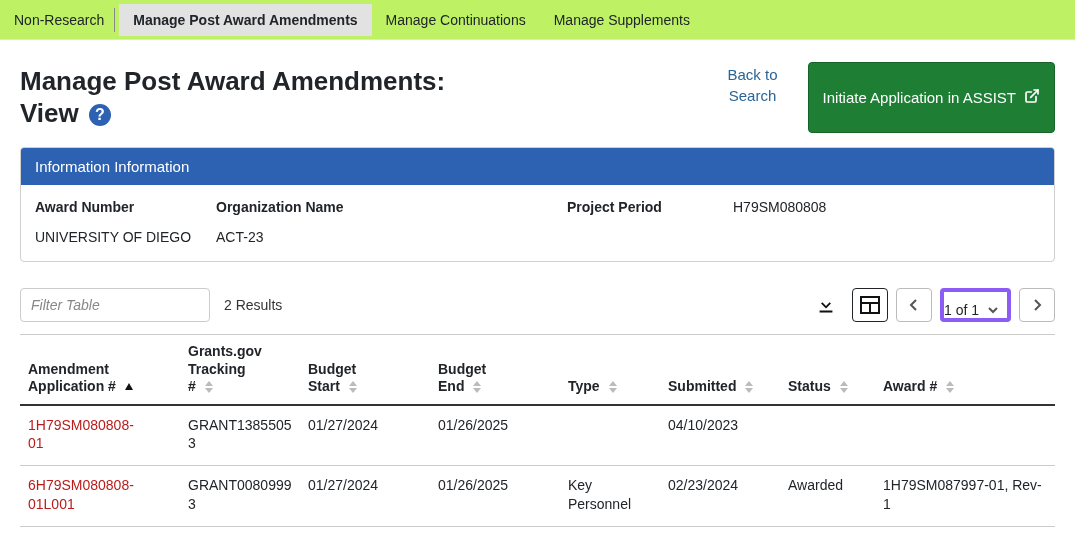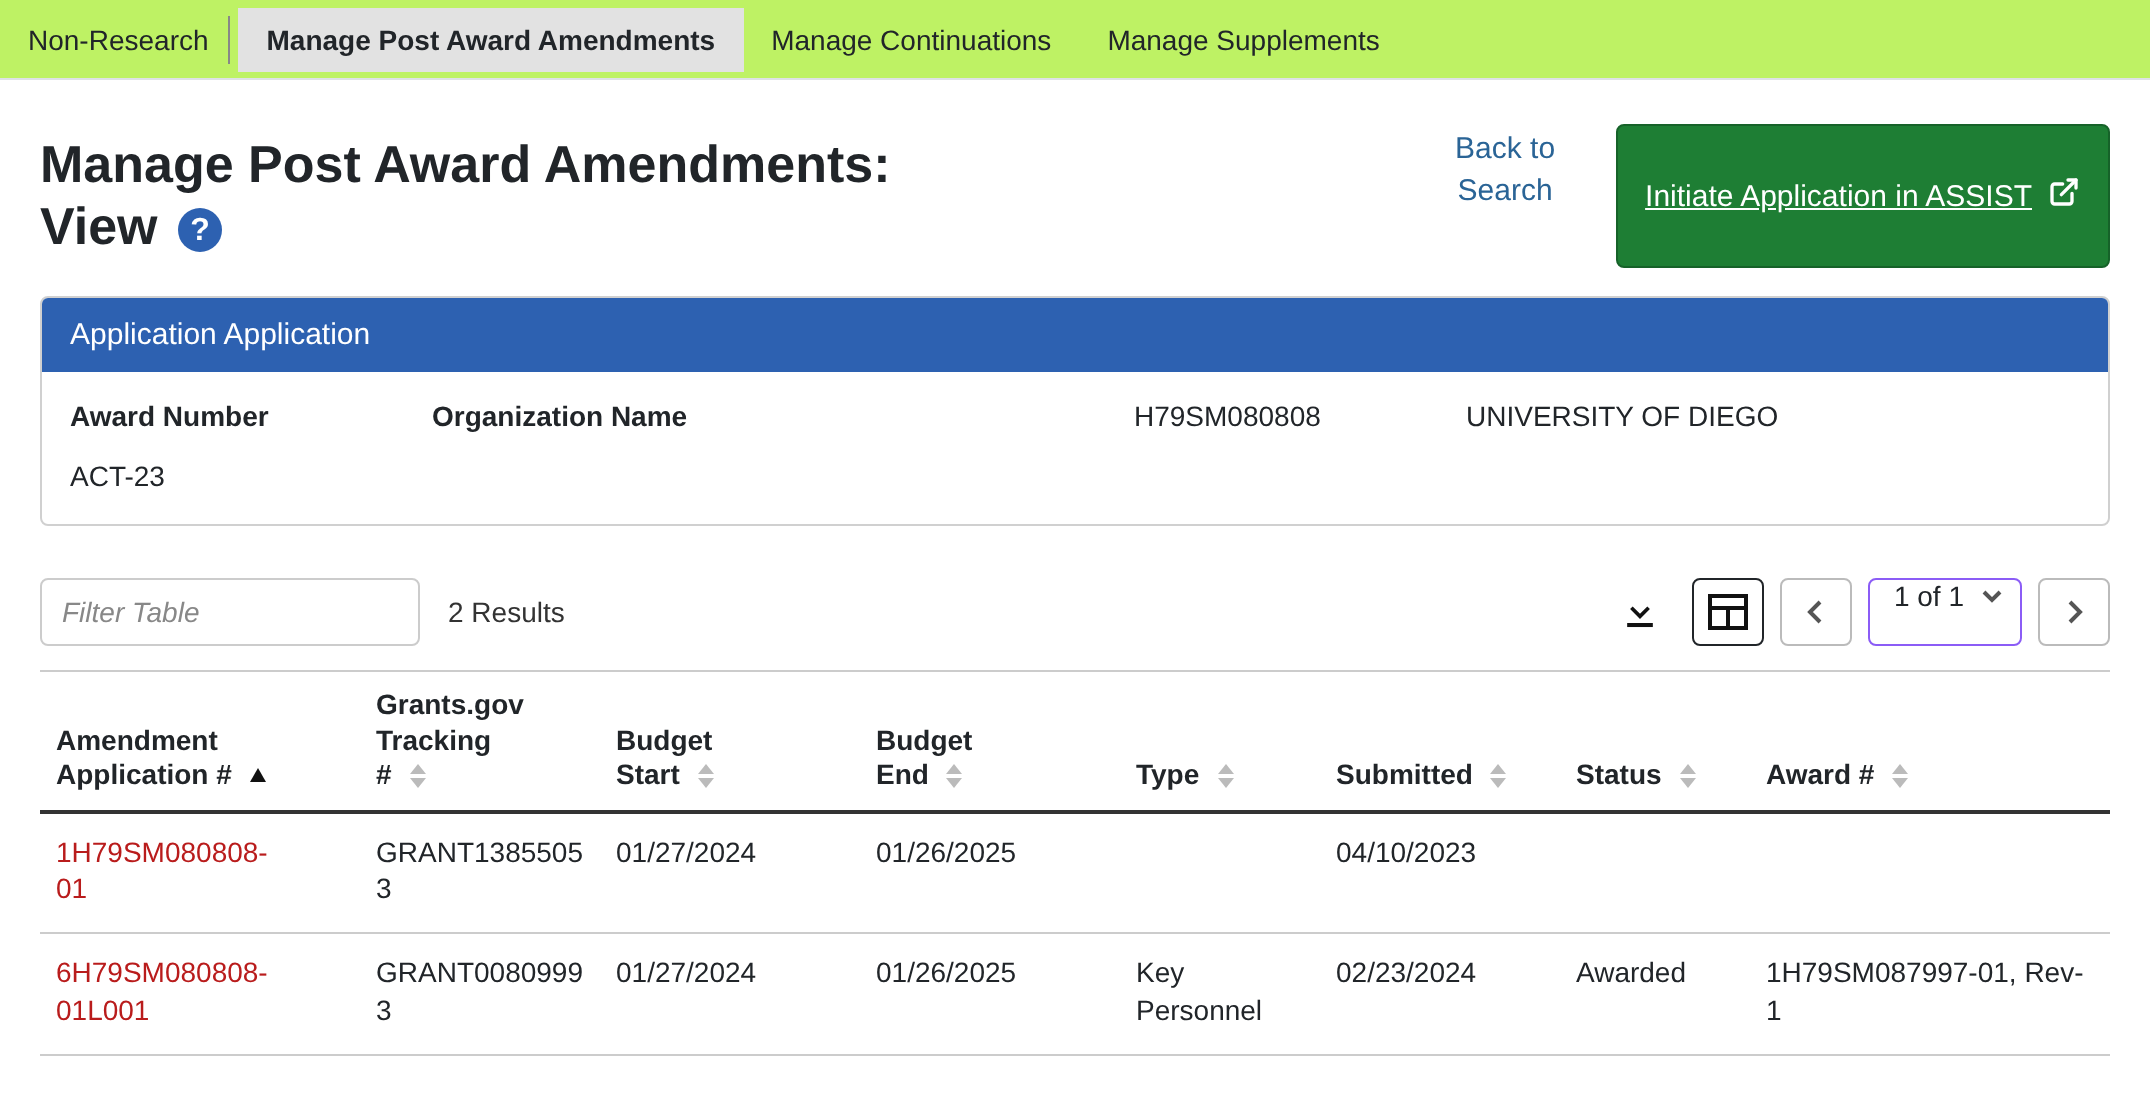--- a/index.html
+++ b/index.html
@@ -74,21 +74,20 @@
     color: #fff;
     border: 1px solid #166229;
     border-radius: 4px;
     padding: 25px 14px;
     font-size: 15px;
     cursor: pointer;
     display: flex;
     align-items: center;
     gap: 8px;
     font-family: inherit;
-    text-decoration: underline;
   }
   .panel {
     border: 1px solid #d0d0d0;
     border-radius: 4px;
     overflow: hidden;
     margin-bottom: 26px;
   }
   .panel-header {
     background: #2d61b1;
     color: #fff;
@@ -125,26 +124,26 @@
     width: 36px; height: 34px;
     display: flex; align-items: center; justify-content: center;
     border: 1px solid transparent;
     border-radius: 4px;
     background: #fff;
     cursor: pointer;
   }
   .icon-btn.outlined { border-color: #212529; }
   .icon-btn.paged { border-color: #bbb; }
   .page-sel {
-    border: 1px solid #8b5cf6;
+    border: 4px solid #8b5cf6;
     border-radius: 4px;
     height: 34px;
-    padding: 0 8px 0 12px;
-    display: flex;
-    align-items: flex-start;
+    padding: 0 8px 0 0;
+    display: flex;
+    align-items: flex-end;
     gap: 8px;
     cursor: pointer;
     font-size: 14px;
   }
   table.results {
     width: 100%;
     border-collapse: collapse;
   }
   table.results thead th {
     text-align: left;
@@ -204,24 +203,25 @@
               <path d="M18 13v6a2 2 0 0 1-2 2H5a2 2 0 0 1-2-2V8a2 2 0 0 1 2-2h6"></path>
               <path d="M15 3h6v6"></path>
               <path d="M10 14L21 3"></path>
             </svg>
         </span>
       </button>
     </div>
   </div>
 
   <div class="panel">
-    <div class="panel-header">Application Application</div>
+    <div class="panel-header">Information Information</div>
     <div class="info-grid">
       <div class="info-label">Award Number</div>
       <div class="info-label">Organization Name</div>
+      <div class="info-label">Project Period</div>
       <div>H79SM080808</div>
       <div>UNIVERSITY OF DIEGO</div>
       <div>ACT-23</div>
     </div>
   </div>
 
   <div class="toolbar">
     <input class="filter-input" placeholder="Filter Table" style="">
     <div class="results-count">2 Results</div>
     <div class="spacer"></div>

